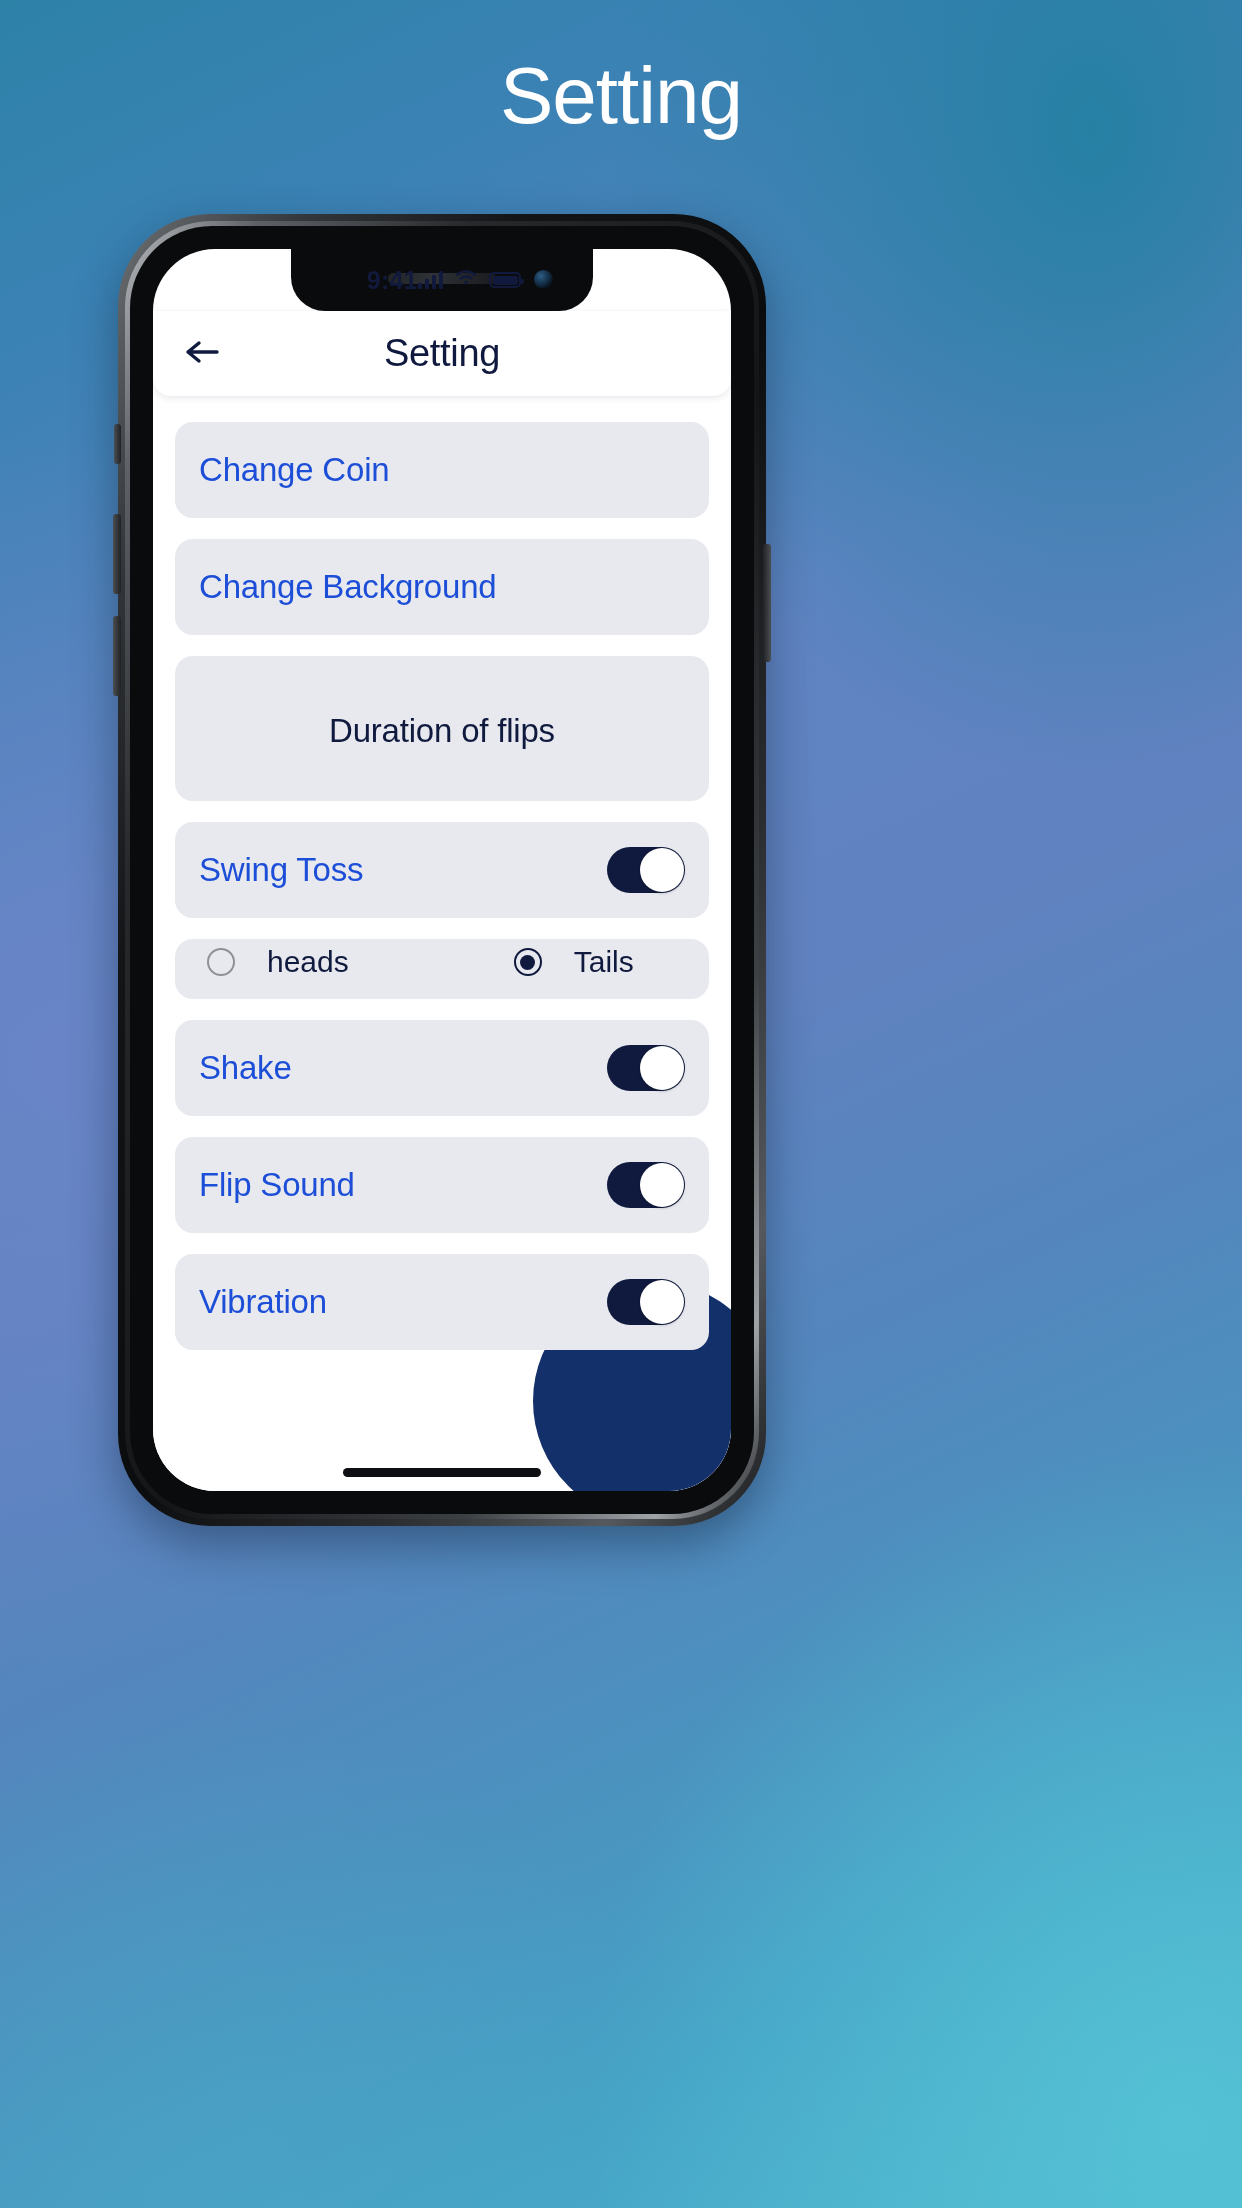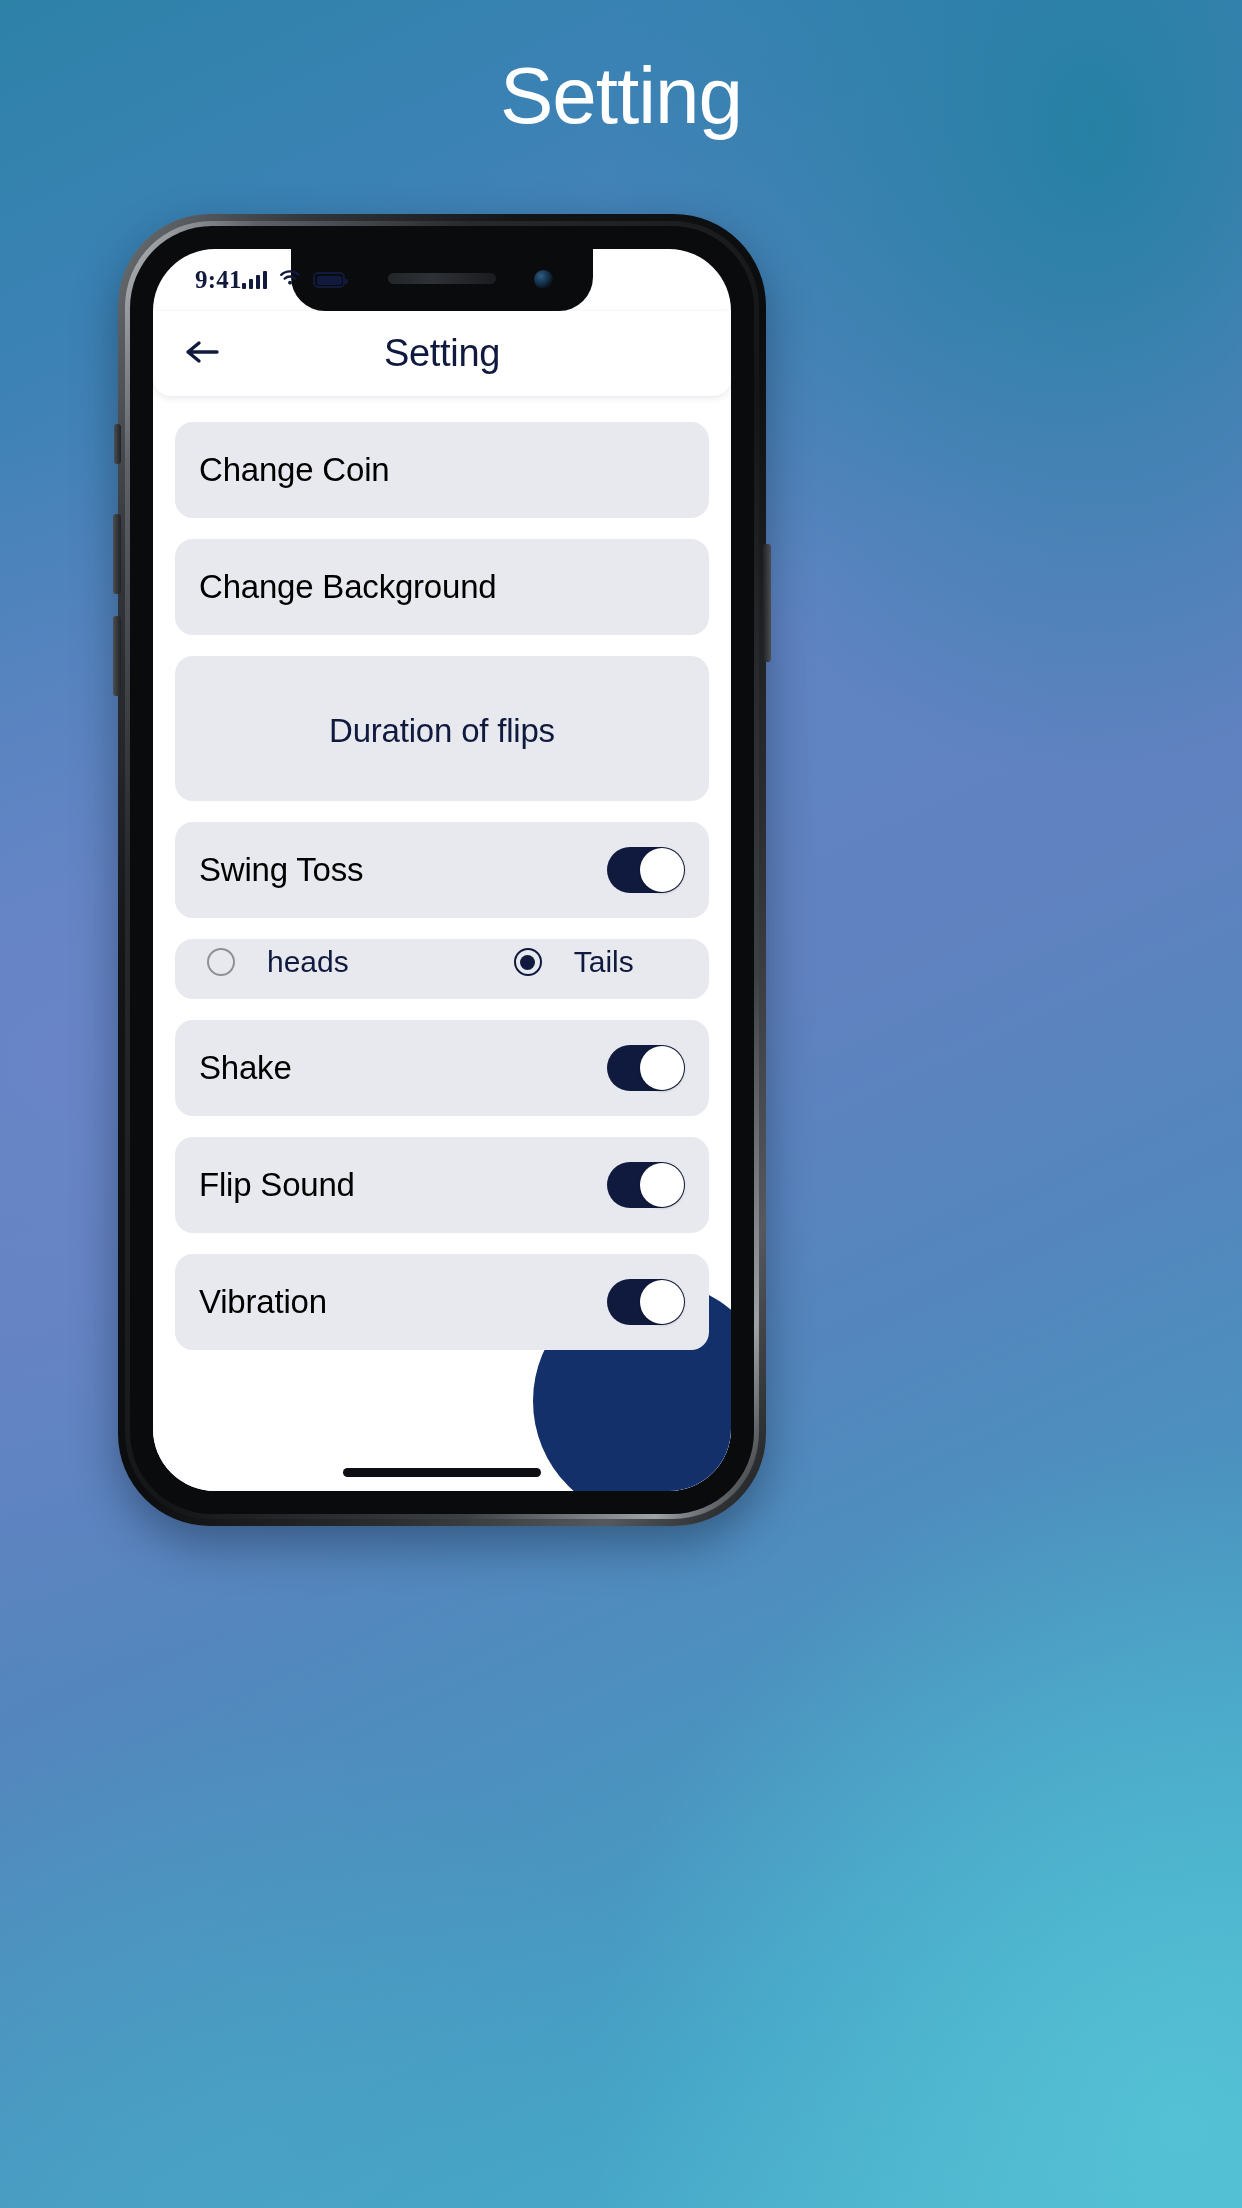--- a/index.html
+++ b/index.html
@@ -96,23 +96,23 @@
   }
   .notch-cam{
     position:absolute; right:40px; top:21px;
     width:19px; height:19px; border-radius:50%;
     background:radial-gradient(circle at 36% 32%, #2e5d84 0%, #15314c 42%, #080e16 75%);
   }
 
   
   .statusbar{
     position:absolute; top:0; left:0; right:0; height:62px;
-    display:flex; align-items:center; justify-content:flex-start;
+    display:flex; align-items:center; justify-content:center;
     padding:0 38px 0 42px;
-    color:#111a3d; z-index:7;font-family:Liberation Serif, serif;
+    color:#111a3d; z-index:7;
   }
   .status-time{ font-size:25px; font-weight:600; letter-spacing:.2px; }
   .status-icons{ display:flex; align-items:center; gap:11px; }
   .signal-bars{ display:flex; align-items:flex-end; gap:2.5px; height:18px; }
   .signal-bars i{ display:block; width:4.5px; background:#111a3d; border-radius:1px; }
   .signal-bars i:nth-child(1){ height:6px; }
   .signal-bars i:nth-child(2){ height:10px; }
   .signal-bars i:nth-child(3){ height:14px; }
   .signal-bars i:nth-child(4){ height:18px; }
   .battery{
@@ -162,21 +162,21 @@
   .card{
     background:#e7e9ee;
     border-radius:18px;
     padding:0 24px;
   }
   .card-row{
     min-height:96px;
     display:flex; align-items:center; justify-content:space-between;
   }
   .card-label{
-    color:#000000; font-size:33px; font-weight:400; letter-spacing:-.2px;
+    color:#1d4ed8; font-size:33px; font-weight:400; letter-spacing:-.2px;
   }
   .card-center-title{
     text-align:center; width:100%;
     color:#101a3e; font-size:33px; font-weight:400; letter-spacing:-.2px;
   }
   .card-duration{ padding-top:27px; padding-bottom:22px; }
   .card-cheat{ padding-bottom:20px; }
 
   
   .radio-row{

